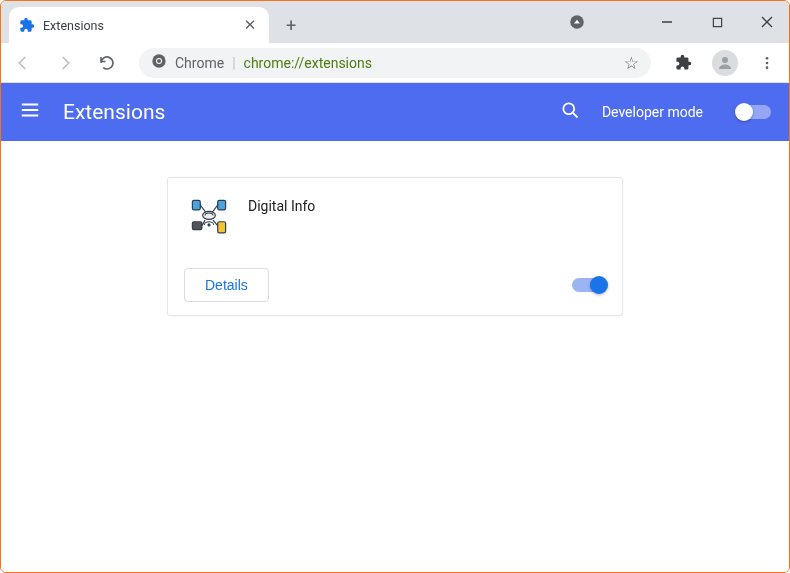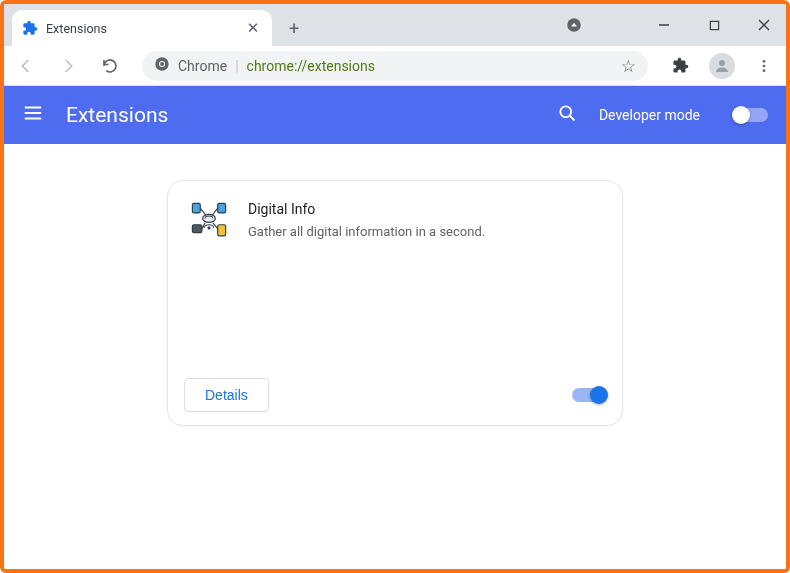--- a/index.html
+++ b/index.html
@@ -7,21 +7,21 @@
       font-family: 'Segoe UI', Roboto, Arial, sans-serif;
       background: #fff;
       width: 790px;
       height: 573px;
       overflow: hidden;
       position: relative;
     }
     .window {
       width: 790px;
       height: 573px;
-      border: 4px solid #f97316;
+      border: 1px solid #f97316;
       border-radius: 6px;
       background: #fff;
       position: relative;
       overflow: hidden;
     }
     
     .titlebar {
       height: 42px;
       background: #dee1e6;
       display: flex;
@@ -123,24 +123,24 @@
     .content {
       background: #fff;
       height: calc(573px - 42px - 40px - 58px);
       display: flex;
       justify-content: center;
       padding-top: 36px;
       position: relative;
     }
     .ext-card {
       width: 456px;
-      height: 246px;
+      height: 139px;
       background: #fff;
       border: 1px solid #e6e6e6;
-      border-radius: 16px;
+      border-radius: 3px;
       box-shadow: 0 1px 3px rgba(0,0,0,0.04);
       display: flex;
       flex-direction: column;
     }
     .ext-top {
       flex: 1;
       display: flex;
       padding: 20px 22px 10px 22px;
       gap: 20px;
     }
@@ -341,21 +341,20 @@
             <circle cx="24" cy="34" r="2" fill="#2c3e50"></circle>
             <path d="M18 34a6 4 0 0 1 12 0" fill="none" stroke="#2c3e50" stroke-width="1.3"></path>
             <line x1="13" y1="9" x2="20" y2="18" stroke="#2c3e50" stroke-width="1.5"></line>
             <line x1="35" y1="9" x2="28" y2="18" stroke="#2c3e50" stroke-width="1.5"></line>
             <line x1="15" y1="35" x2="19" y2="28" stroke="#2c3e50" stroke-width="1.5"></line>
             <line x1="35" y1="35" x2="29" y2="28" stroke="#2c3e50" stroke-width="1.5"></line>
           </svg>
         </div>
         <div class="ext-text-col">
           <div class="ext-name">Digital Info</div>
-          <div class="ext-desc">Gather all digital information in a second.</div>
         </div>
       </div>
       <div class="ext-bottom">
         <button class="card-btn">Details</button>
         <div class="ext-toggle">
           <div class="knob"></div>
         </div>
       </div>
     </div>
   </div>

